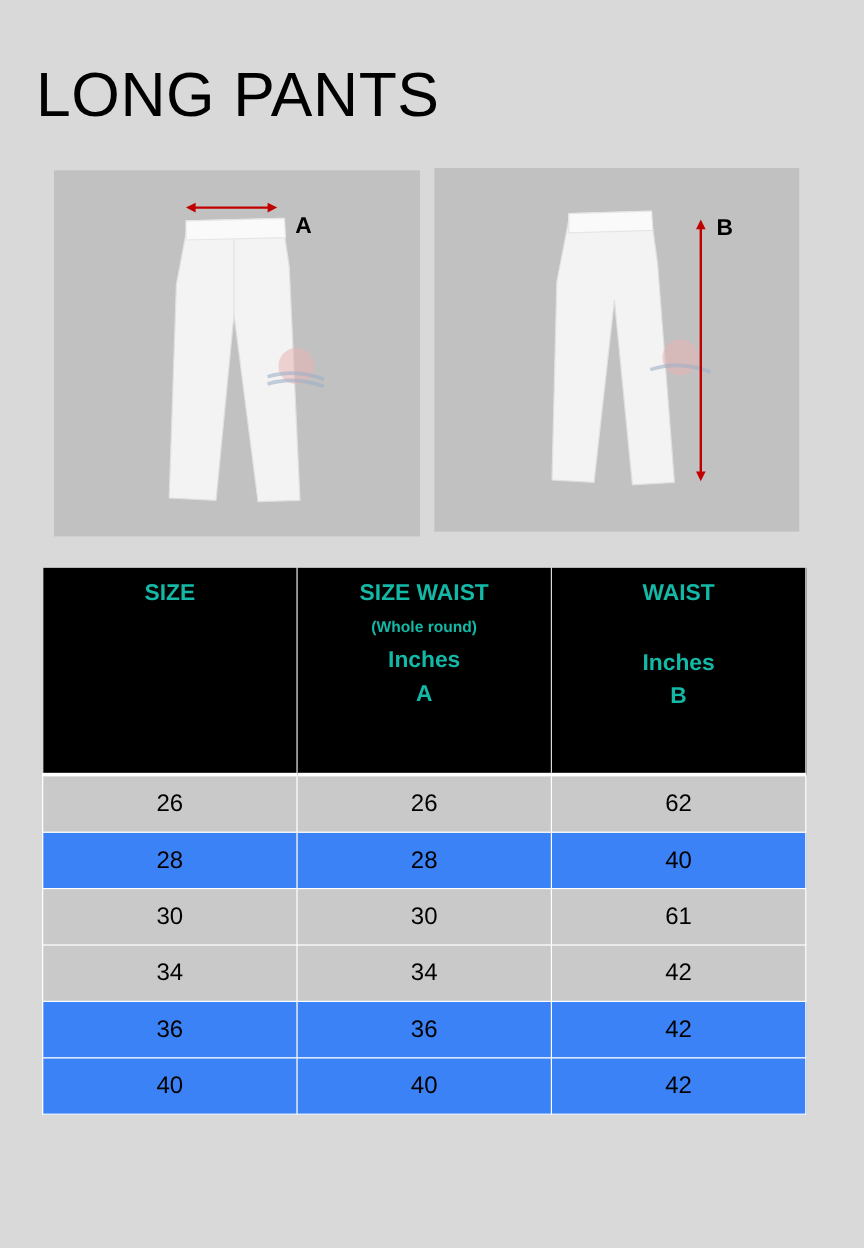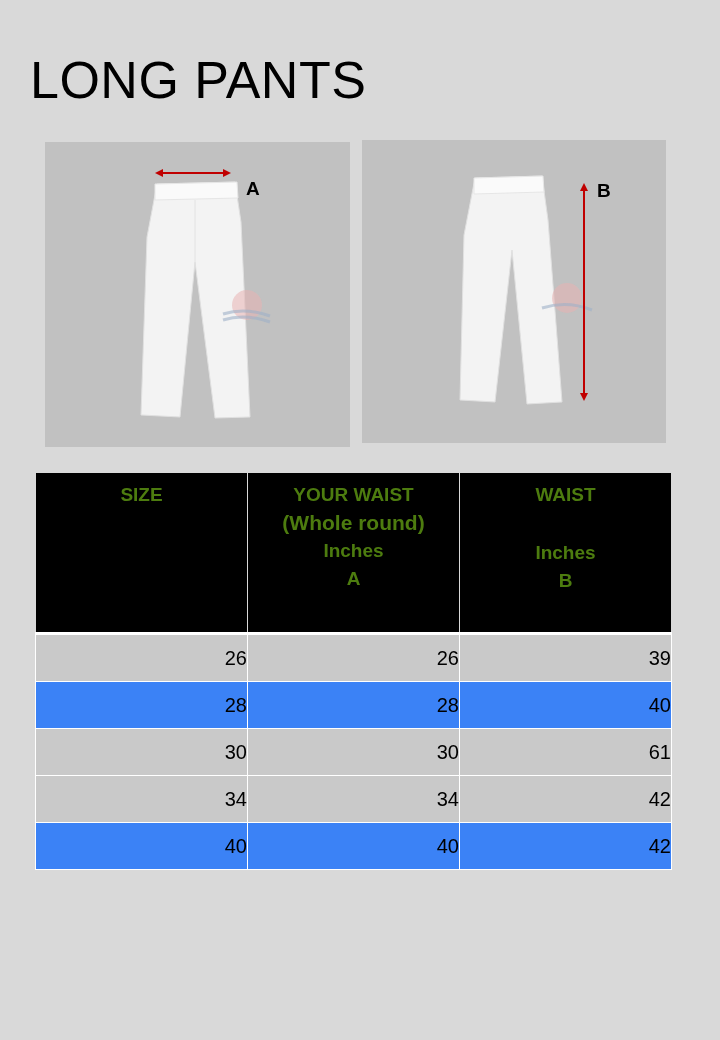--- a/index.html
+++ b/index.html
@@ -19,28 +19,28 @@
   .photo.p2 { left:362px; top:140px; width:304px; height:303px; }
   .photo svg { position:absolute; left:0; top:0; }
   .lbl {
     position:absolute; font-weight:700; font-size:19px; font-family:"Liberation Sans", sans-serif;
   }
   table.sizes {
     position:absolute; left:35px; top:472px; width:636px;
     border-collapse:collapse; table-layout:fixed;
   }
   table.sizes th {
-    background:#000; color:#4d7c0f; font-weight:700; font-size:19px; vertical-align:top;
-    height:151px; padding:8px 0 0 0; border:1px solid #d9d9d9; border-bottom:3px solid #fff;
+    background:#000; color:#14b8a6; font-weight:700; font-size:19px; vertical-align:top;
+    height:151px; padding:8px 0 12px 0; border:1px solid #d9d9d9; border-bottom:3px solid #fff;
     text-align:center; line-height:28px;
   }
-  table.sizes th .sub { font-size:21px; line-height:28px; display:block; }
+  table.sizes th .sub { font-size:13px; line-height:28px; display:block; }
   table.sizes th span { display:block; }
   table.sizes td {
-    height:46px; text-align:right; font-size:20px; border:1px solid #fff;
+    height:46px; text-align:center; font-size:20px; border:1px solid #fff;
     padding:0; font-weight:400;
   }
   table.sizes tr.odd td { background:#c9c9c9; }
   table.sizes tr.even td { background:#3b82f6; }
 </style>
 </head>
 <body>
 
 <div class="title">LONG PANTS</div>
 
@@ -81,53 +81,58 @@
       <col style="width:212px">
       <col style="width:212px">
       <col style="width:212px">
     </colgroup>
   <thead>
     <tr>
       <th>
         <span>SIZE</span>
       </th>
       <th>
-        <span>YOUR WAIST</span>
+        <span>SIZE WAIST</span>
         <span class="sub">(Whole round)</span>
         <span>Inches</span>
         <span>A</span>
       </th>
       <th>
         <span>WAIST</span>
         <span style="height:30px"></span>
         <span>Inches</span>
         <span>B</span>
       </th>
     </tr>
   </thead>
   <tbody>
     <tr class="odd">
       <td>26</td>
       <td>26</td>
-      <td>39</td>
+      <td>62</td>
     </tr>
     <tr class="even">
       <td>28</td>
       <td>28</td>
       <td>40</td>
     </tr>
     <tr class="odd">
       <td>30</td>
       <td>30</td>
       <td>61</td>
     </tr>
     <tr class="odd">
       <td>34</td>
       <td>34</td>
       <td>42</td>
     </tr>
     <tr class="even">
+      <td>36</td>
+      <td>36</td>
+      <td>42</td>
+    </tr>
+    <tr class="even">
       <td>40</td>
       <td>40</td>
       <td>42</td>
     </tr>
   </tbody>
 </table>
 
 </body></html>

